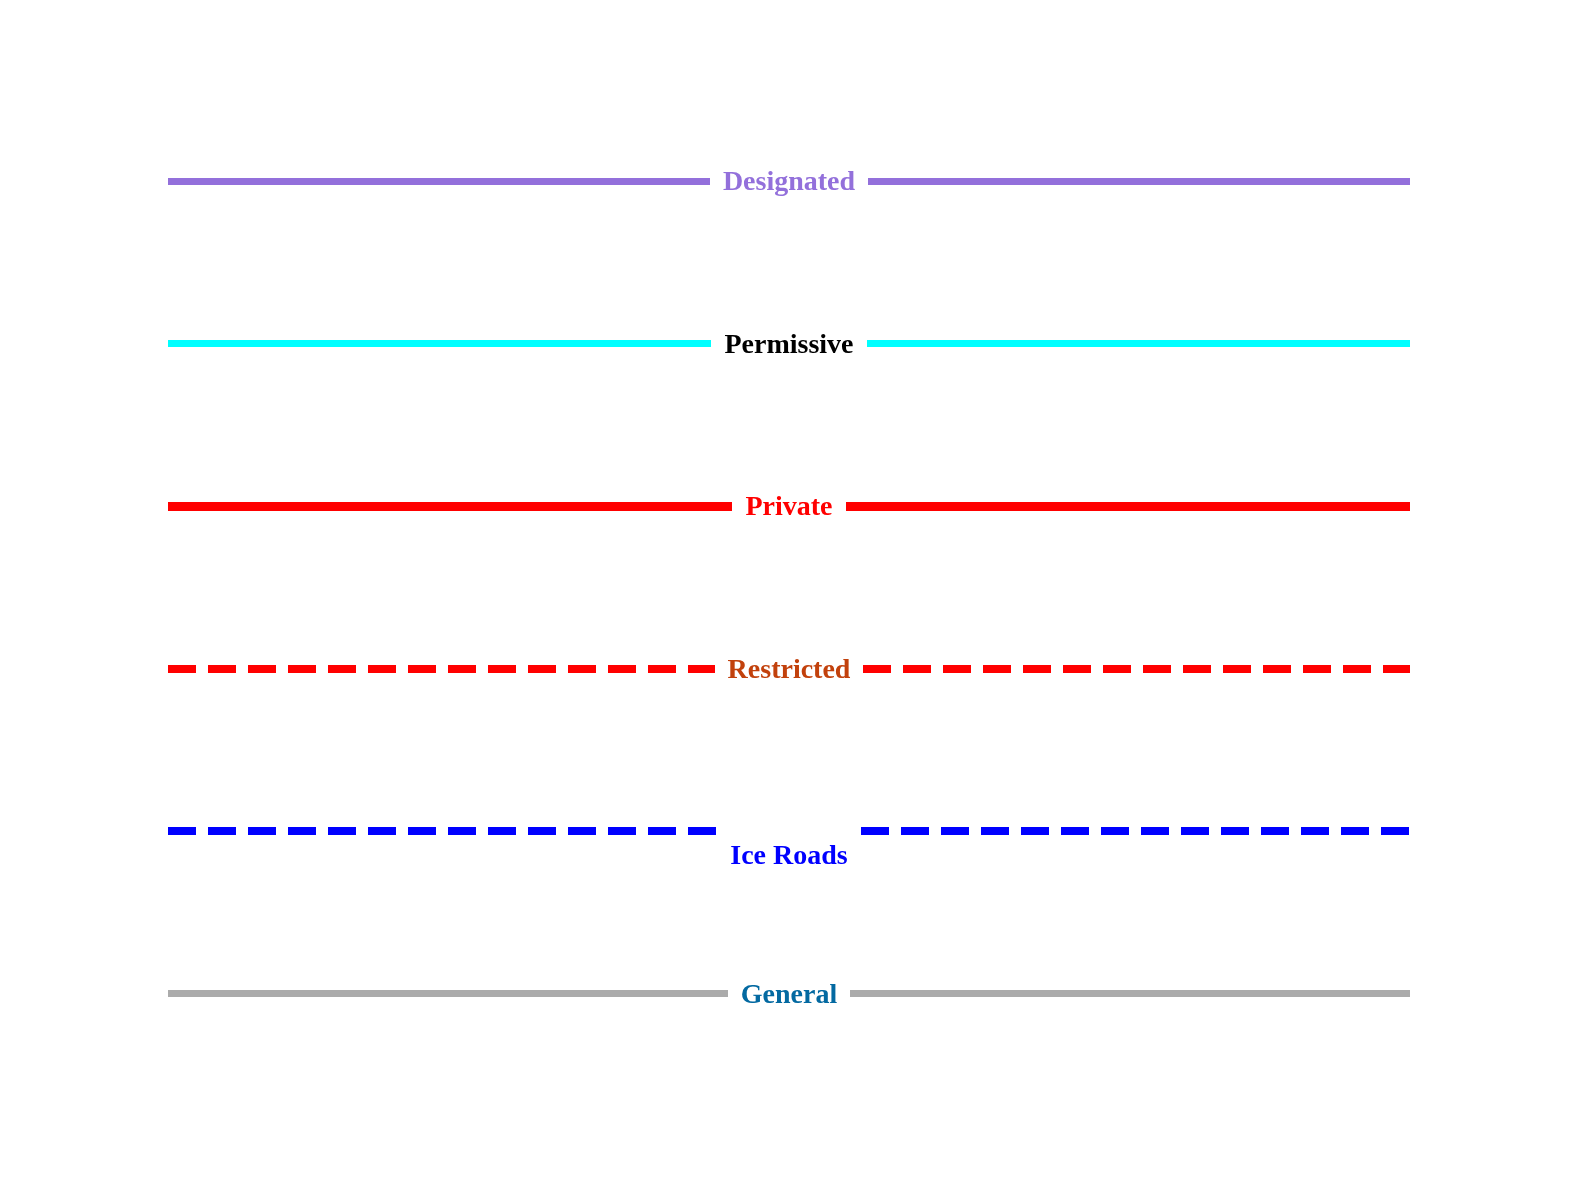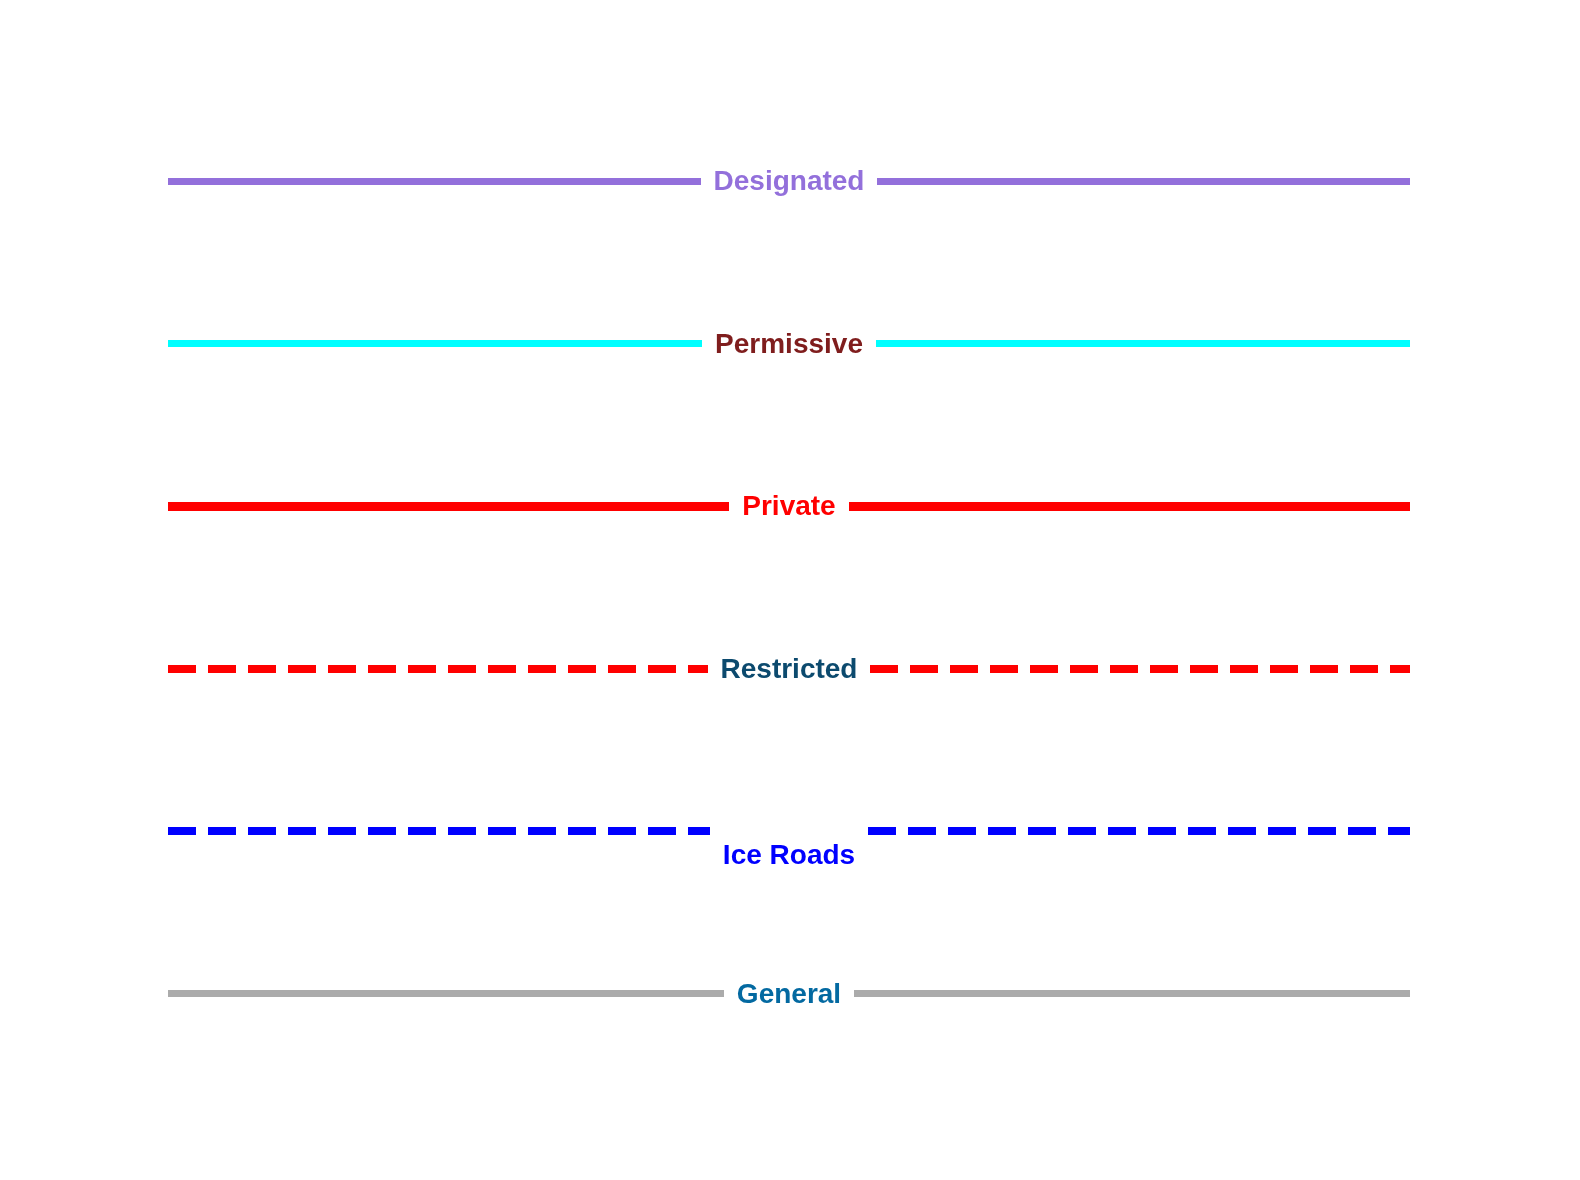--- a/index.html
+++ b/index.html
@@ -6,21 +6,21 @@
     margin: 0;
     padding: 0;
     background: #ffffff;
   }
   .canvas {
     position: relative;
     width: 1580px;
     height: 1100px;
     background: #ffffff;
     overflow: hidden;
-    font-family: Liberation Sans, sans-serif;
+    font-family: Liberation Serif, serif;
   }
   .legend-row {
     position: absolute;
     left: 168px;
     right: 170px;
     height: 40px;
     display: flex;
     align-items: center;
   }
   .seg {
@@ -41,31 +41,31 @@
 
 <div class="canvas">
   <div>
       <div class="legend-row" style="top: 161px;">
     <div class="seg" style="height: 7px; background-color: rgb(147, 112, 219);"></div>
     <div class="legend-label" style="color: rgb(147, 112, 219);">Designated</div>
     <div class="seg" style="height: 7px; background-color: rgb(147, 112, 219);"></div>
   </div>
       <div class="legend-row" style="top: 323.5px;">
     <div class="seg" style="height: 7px; background-color: rgb(0, 255, 255);"></div>
-    <div class="legend-label" style="color: #7f1d1d;">Permissive</div>
+    <div class="legend-label" style="color: #000000;">Permissive</div>
     <div class="seg" style="height: 7px; background-color: rgb(0, 255, 255);"></div>
   </div>
       <div class="legend-row" style="top: 486px; justify-content: center;">
     <div class="seg" style="height: 9px; background-color: rgb(255, 0, 0);"></div>
     <div class="legend-label" style="color: rgb(255, 0, 0);">Private</div>
     <div class="seg" style="height: 9px; background-color: rgb(255, 0, 0);"></div>
   </div>
       <div class="legend-row" style="top: 648.5px;">
     <div class="seg" style="height: 8px; background-image: repeating-linear-gradient(to right, rgb(255, 0, 0) 0px, rgb(255, 0, 0) 28px, transparent 28px, transparent 40px);"></div>
-    <div class="legend-label" style="color: #0c4a6e;">Restricted</div>
+    <div class="legend-label" style="color: #c2410c;">Restricted</div>
     <div class="seg" style="height: 8px; background-image: repeating-linear-gradient(to right, rgb(255, 0, 0) 0px, rgb(255, 0, 0) 28px, transparent 28px, transparent 40px);"></div>
   </div>
       <div class="legend-row" style="top: 811px;">
     <div class="seg" style="height: 8px; background-image: repeating-linear-gradient(to right, rgb(0, 0, 255) 0px, rgb(0, 0, 255) 28px, transparent 28px, transparent 40px);"></div>
     <div class="legend-label" style="color: rgb(0, 0, 255); margin-top: 48px;">Ice Roads</div>
     <div class="seg" style="height: 8px; background-image: repeating-linear-gradient(to right, rgb(0, 0, 255) 0px, rgb(0, 0, 255) 28px, transparent 28px, transparent 40px);"></div>
   </div>
       <div class="legend-row" style="top: 973.5px;">
     <div class="seg" style="height: 7px; background-color: rgb(171, 171, 171);"></div>
     <div class="legend-label" style="color: #0369a1;">General</div>

